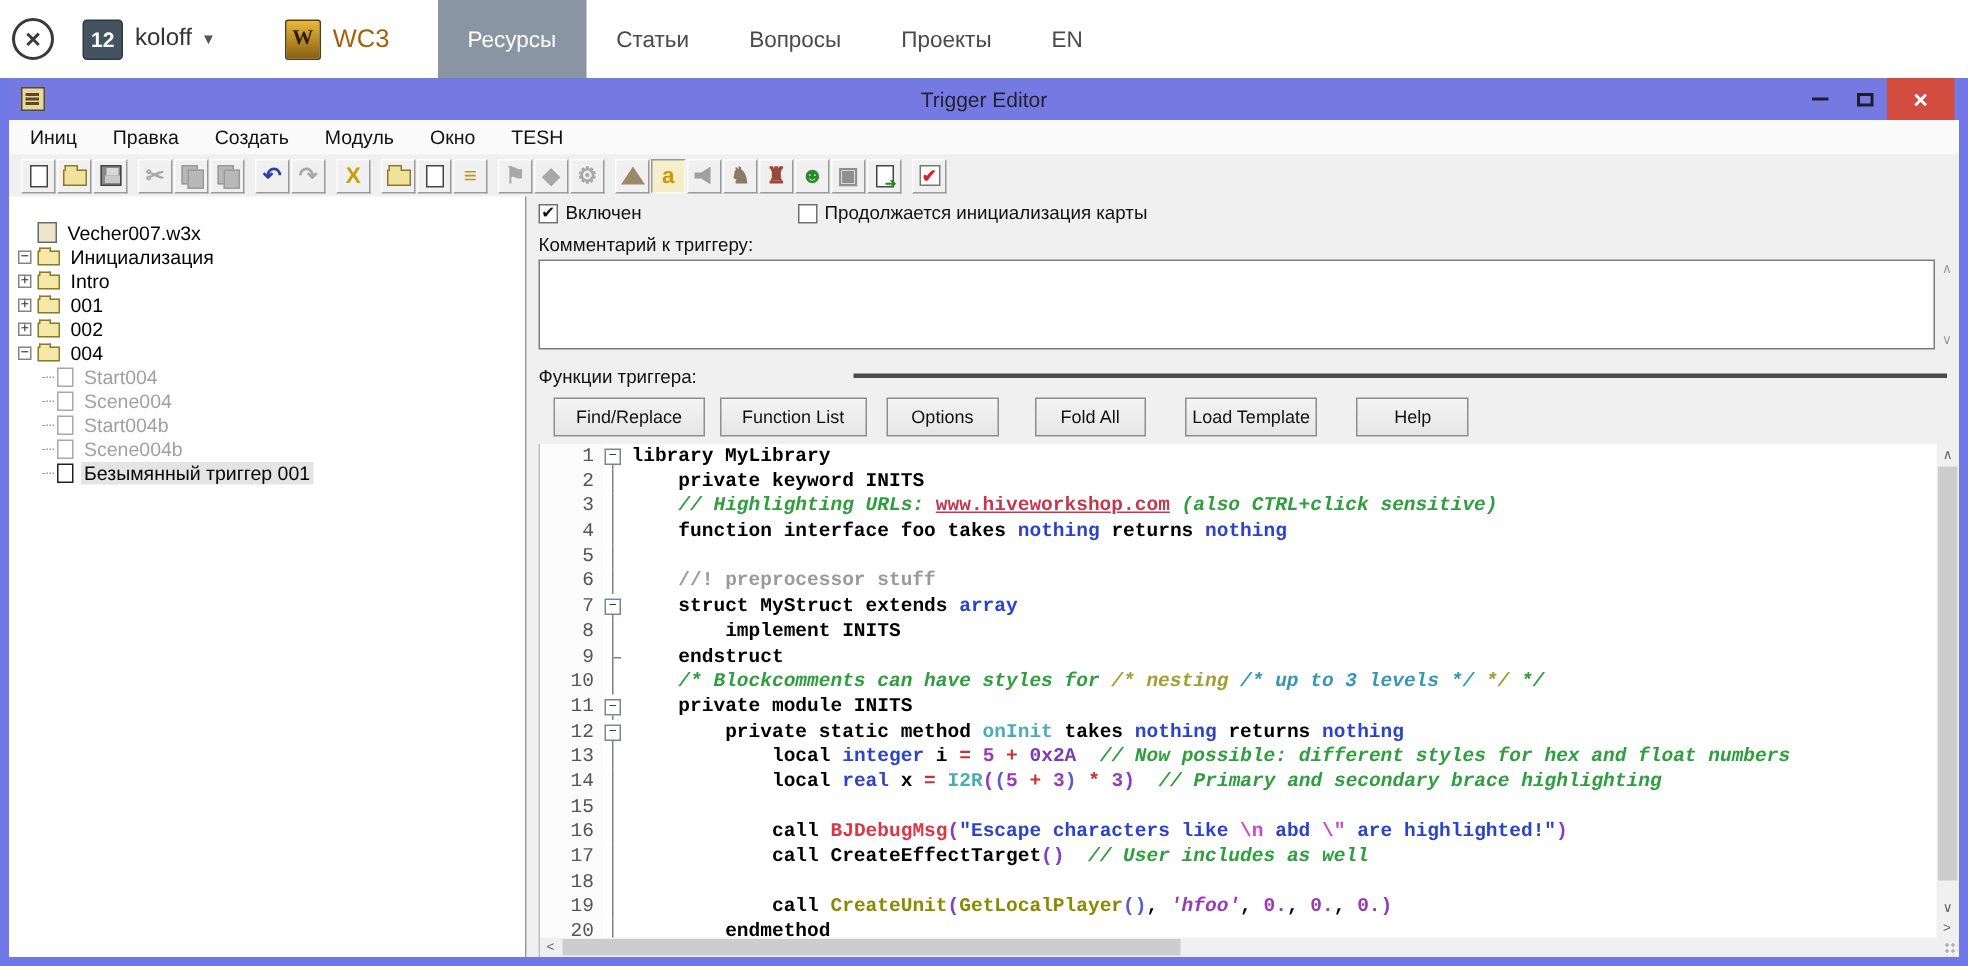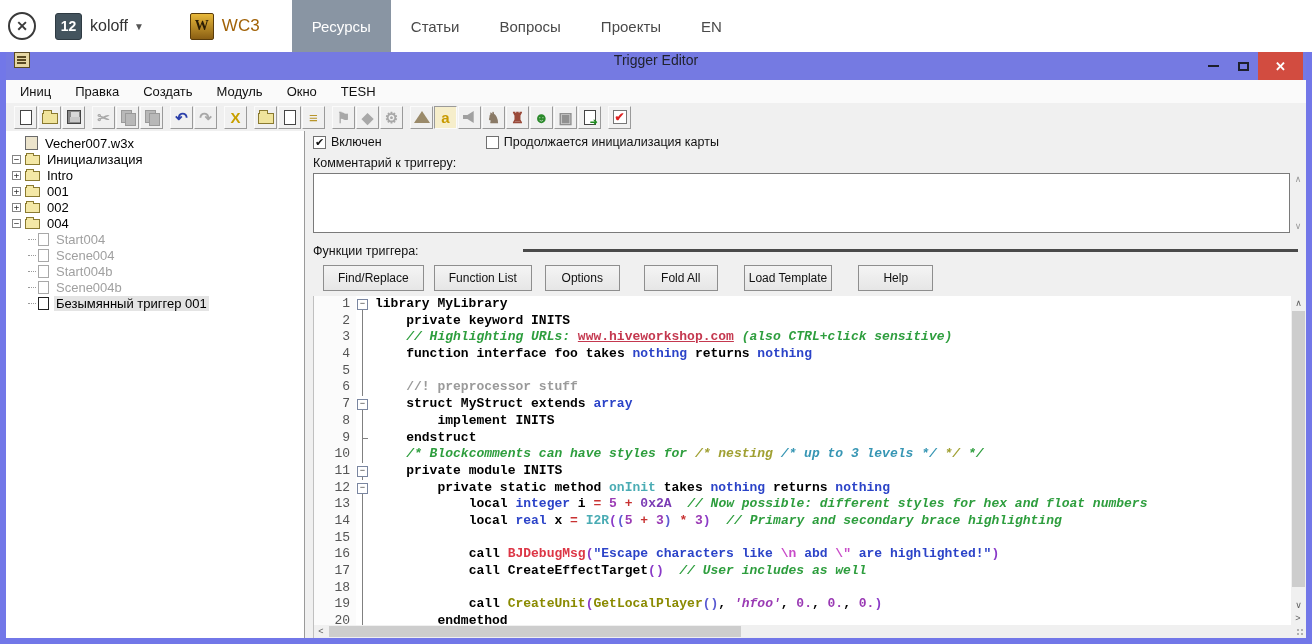--- a/index.html
+++ b/index.html
@@ -20,21 +20,21 @@
               border:1px solid #5a3c0a; border-radius:2px; color:#2a1c04; font-weight:bold; font-size:14px;
               display:flex; align-items:center; justify-content:center; font-family:"Liberation Serif", serif; }
   .brand { margin-left:8px; font-size:17px; color:#a16207; }
   .nav { display:flex; margin-left:32px; }
   .nav .tab { display:flex; align-items:center; padding:0 20px; font-size:15px; color:#4a4a4a; cursor:default; }
   .nav .tab.active { background:#8995a3; color:#fff; }
 
   
   .win { height:592px; border-left:6px solid #7277e8; border-right:6px solid #7277e8;
          border-bottom:6px solid #7277e8; background:#f0f0f0; display:flex; flex-direction:column; }
-  .titlebar { height:28px; background:#757ae2; display:flex; align-items:flex-start; position:relative; flex:0 0 28px; }
+  .titlebar { height:28px; background:#757ae2; display:flex; align-items:center; position:relative; flex:0 0 28px; }
   .win-icon { width:16px; height:16px; margin-left:8px; background:#e6d7a3; border:1px solid #5a4a22;
               position:relative; }
   .win-icon::after { content:""; position:absolute; left:2px; top:3px; width:9px; height:1.5px; background:#5a4a22;
                      box-shadow:0 3px 0 #5a4a22, 0 6px 0 #5a4a22; }
   .win-title { position:absolute; left:0; right:0; text-align:center; font-size:14px; color:#20222e; }
   .win-controls { margin-left:auto; display:flex; align-items:center; height:100%; }
   .wc-btn { width:30px; height:100%; display:flex; align-items:center; justify-content:center; }
   .wc-min-glyph { width:11px; height:2px; background:#1d1f2c; }
   .wc-max-glyph { width:11px; height:9px; border:2px solid #1d1f2c; background:transparent; }
   .wc-close { width:45px; height:100%; background:#d24c40; display:flex; align-items:center; justify-content:center;
@@ -62,21 +62,21 @@
   .k-copy::before { left:0; top:0; } .k-copy::after { left:4px; top:3px; }
   .k-mountain { width:0; height:0; border-left:8px solid transparent; border-right:8px solid transparent; border-bottom:12px solid #9a8a6a; }
   .k-speaker { width:14px; height:12px; background:#a0a0a0; clip-path:polygon(0 33%,35% 33%,80% 0,80% 100%,35% 67%,0 67%); }
   .k-import { width:12px; height:15px; background:#fff; border:1px solid #444; position:relative; }
   .k-import::after { content:"➔"; position:absolute; right:-3px; bottom:-3px; font-size:9px; color:#1e8a1e; font-weight:bold; }
   .k-test { width:14px; height:14px; background:#fff; border:1px solid #777; color:#d22; font-size:12px; font-weight:bold;
             display:flex; align-items:center; justify-content:center; line-height:1; }
 
   
   .content { flex:1; display:flex; min-height:0; background:#f0f0f0; }
-  .tree-panel { width:299px; background:#fff; border-right:1px solid #9a9a9a; padding:4px 0 0 6px; overflow:hidden; font-size:13px; }
+  .tree-panel { width:345px; background:#fff; border-right:1px solid #9a9a9a; padding:16px 0 0 6px; overflow:hidden; font-size:13px; }
   .tree-row { height:16px; display:flex; align-items:center; white-space:nowrap; }
   .exp { width:9px; height:9px; border:1px solid #848484; background:#fff; font-size:9px; line-height:7px; text-align:center;
          color:#333; margin-right:4px; flex:0 0 9px; font-family:"DejaVu Sans Mono", monospace; }
   .exp-space { width:13px; flex:0 0 13px; }
   .stub { width:8px; border-bottom:1px dotted #9a9a9a; height:1px; margin-right:2px; flex:0 0 8px; }
   .t-map { width:13px; height:14px; background:#ece4cc; border:1px solid #6a6a6a; margin-right:5px; flex:0 0 13px; }
   .t-folder { width:15px; height:10px; background:#f4e8a6; border:1px solid #8a7a30; position:relative; margin:2px 5px 0 0; flex:0 0 15px; }
   .t-folder::before { content:""; position:absolute; top:-3px; left:0; width:6px; height:2px; background:#f4e8a6; border:1px solid #8a7a30; border-bottom:none; }
   .t-page { width:11px; height:13px; background:#fff; border:1px solid #222; margin-right:5px; flex:0 0 11px; }
   .t-page.gray { border-color:#a8a8a8; }

